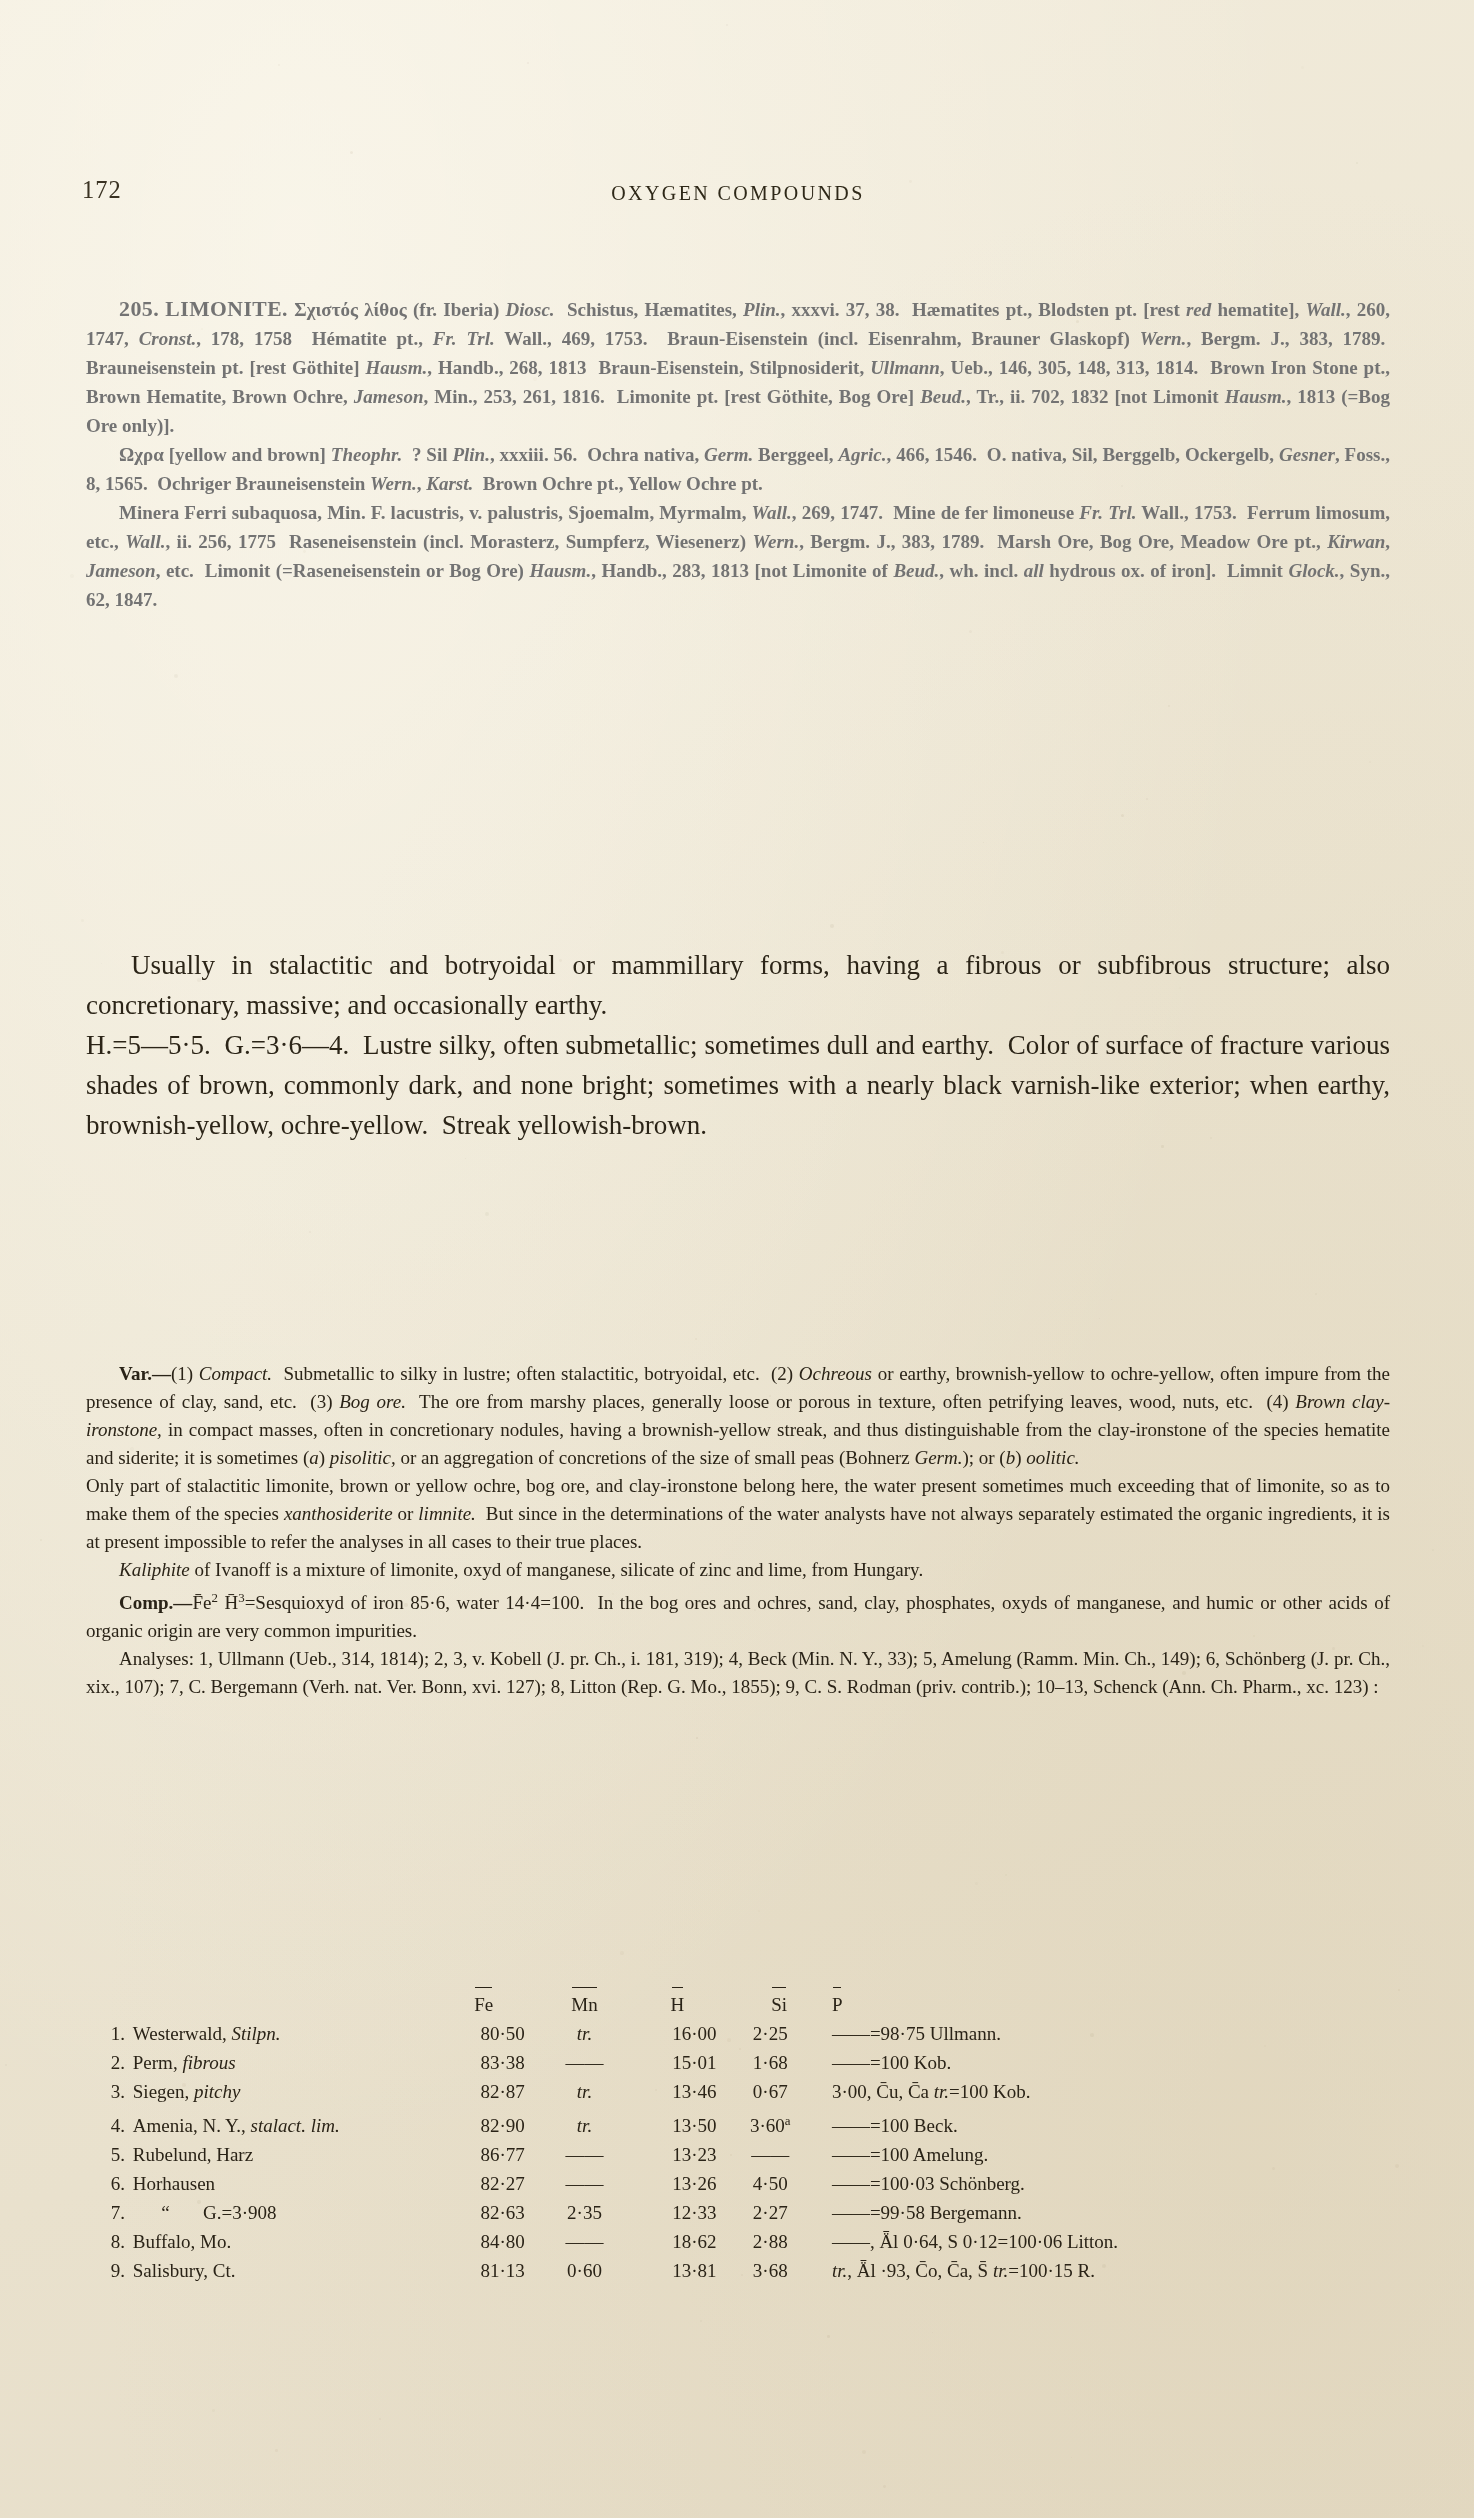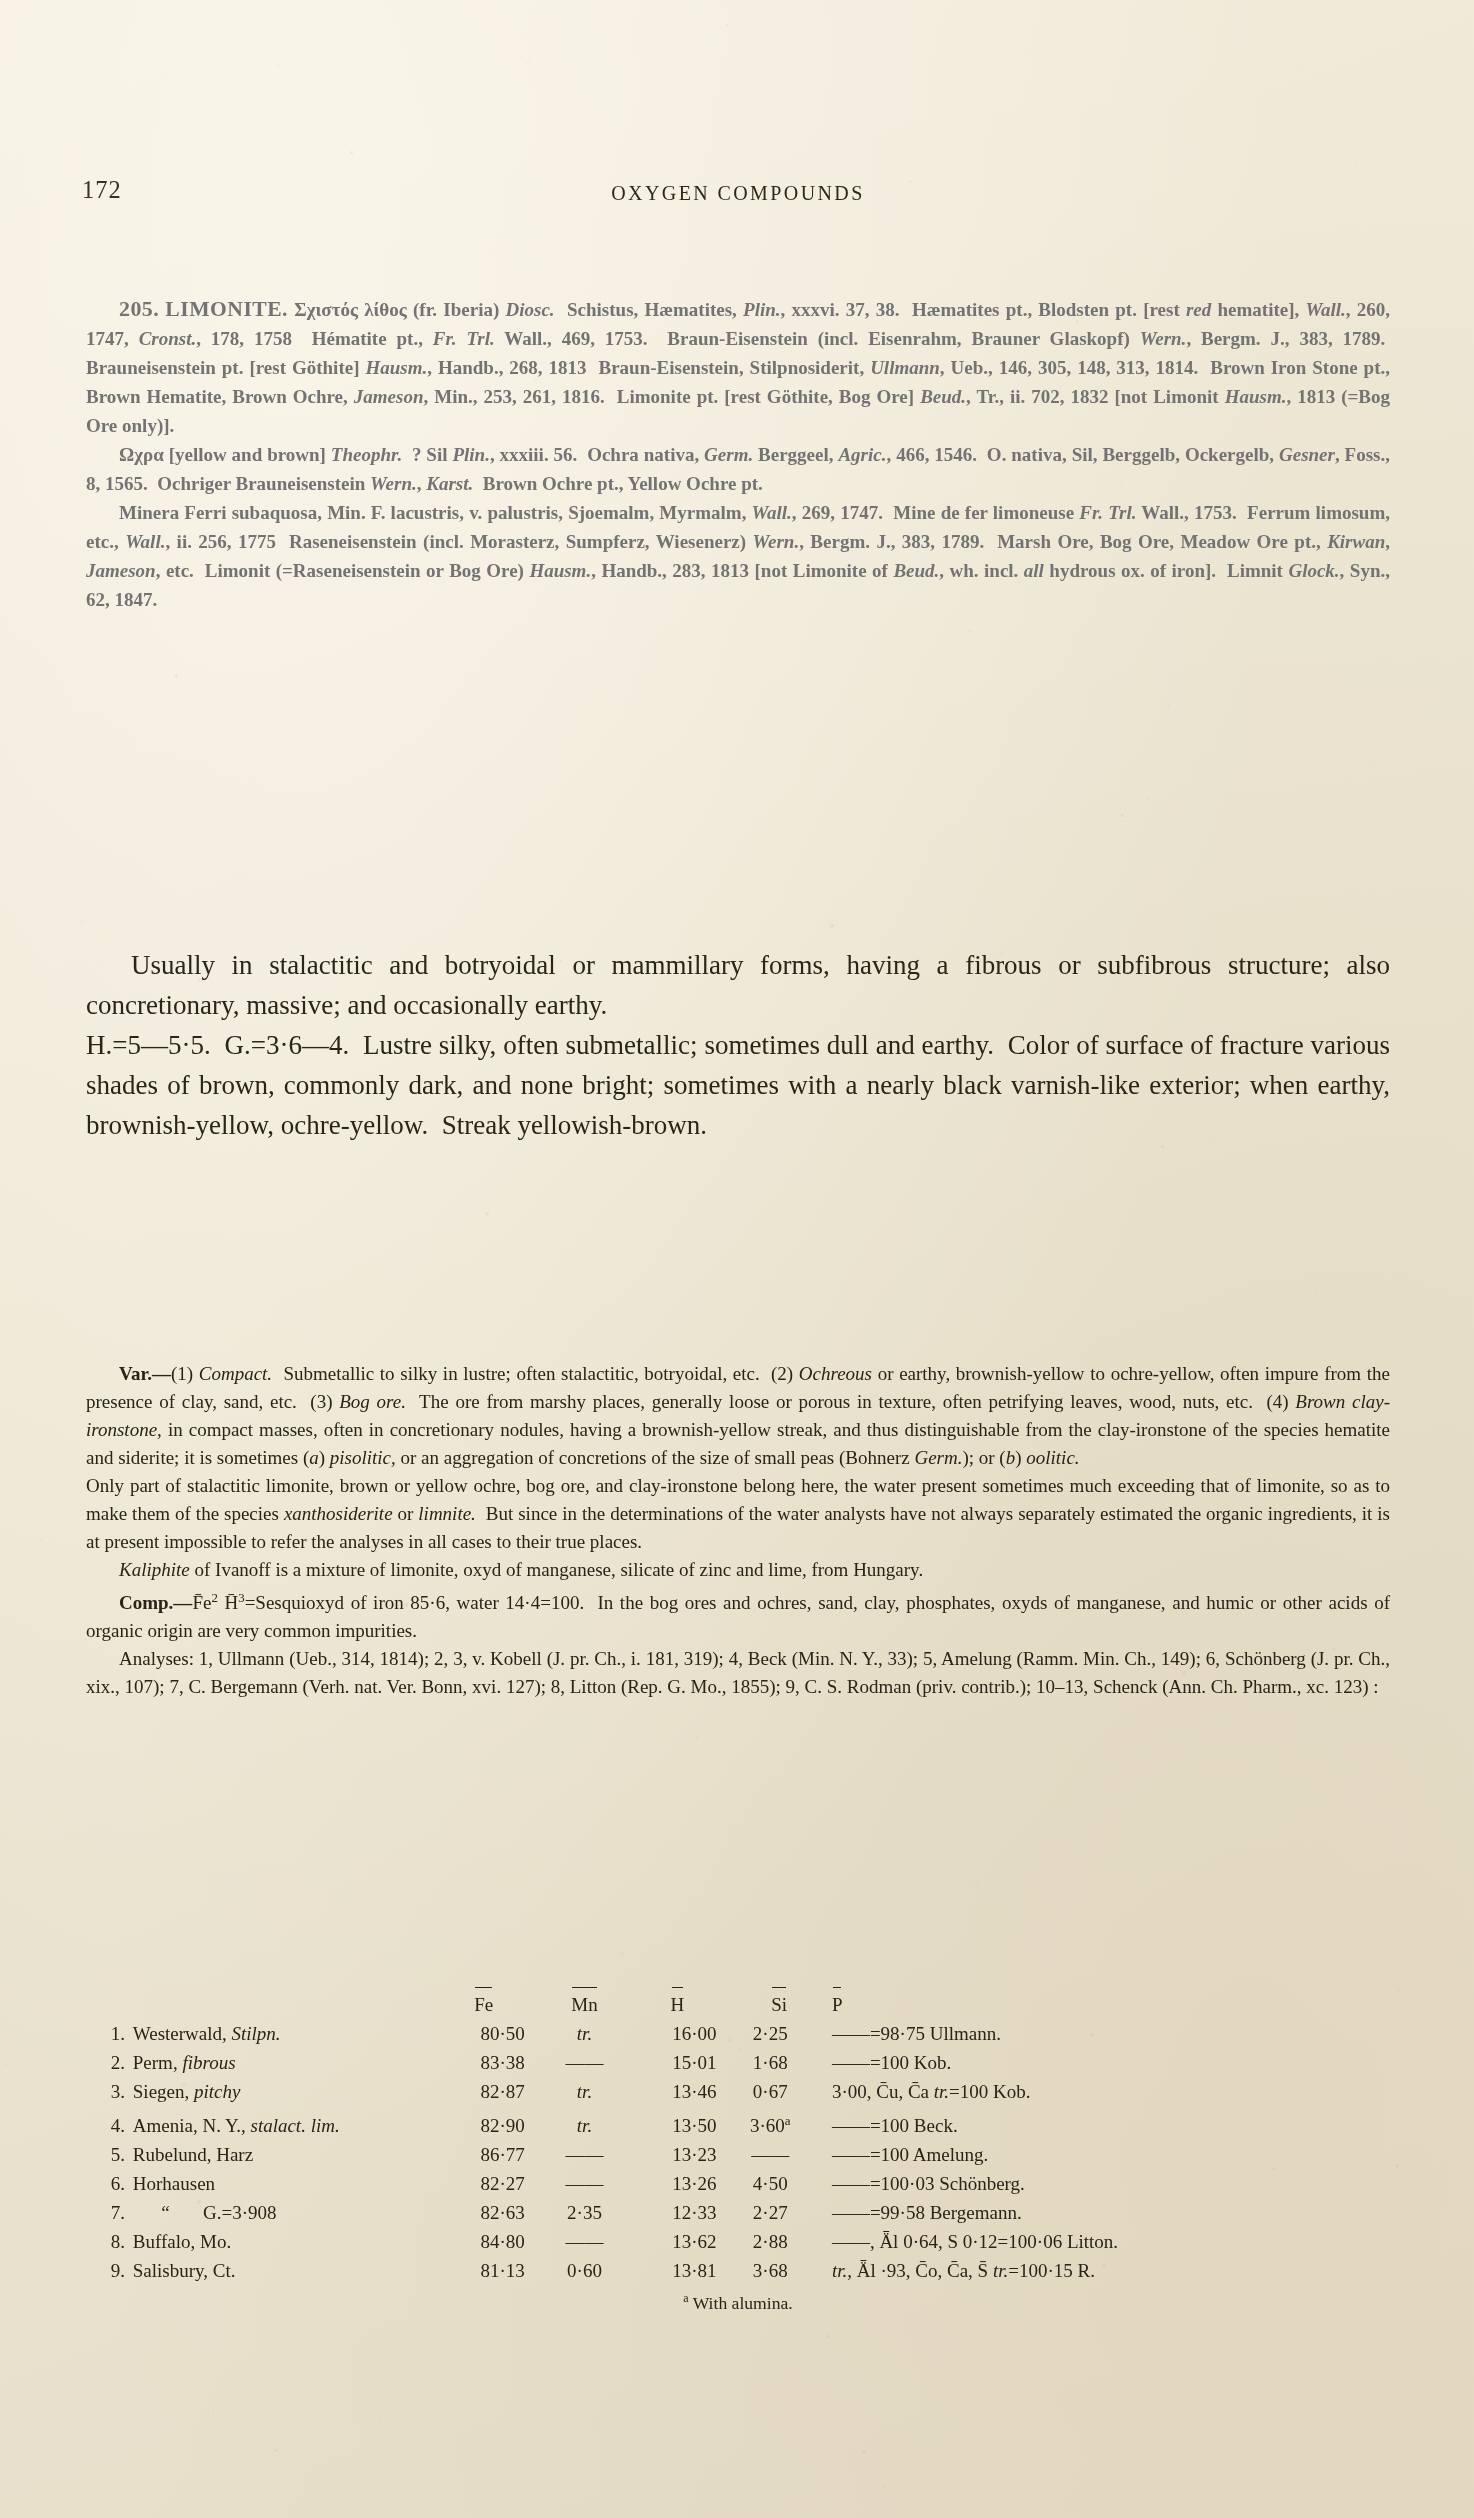--- a/index.html
+++ b/index.html
@@ -364,32 +364,31 @@
             <td class="c-mn">2·35</td>
             <td class="c-h">12·33</td>
             <td class="c-si">2·27</td>
             <td class="c-rest">——=99·58 Bergemann.</td>
           </tr>
           <tr>
             <td class="c-no">8.</td>
             <td class="c-loc">Buffalo, Mo.</td>
             <td class="c-fe">84·80</td>
             <td class="c-mn">——</td>
-            <td class="c-h">13·62</td>
+            <td class="c-h">18·62</td>
             <td class="c-si">2·88</td>
             <td class="c-rest">——, Ǟl 0·64, S 0·12=100·06 Litton.</td>
           </tr>
           <tr>
             <td class="c-no">9.</td>
             <td class="c-loc">Salisbury, Ct.</td>
             <td class="c-fe">81·13</td>
             <td class="c-mn">0·60</td>
             <td class="c-h">13·81</td>
             <td class="c-si">3·68</td>
             <td class="c-rest"><i>tr.</i>, Ǟl ·93, C̄o, C̄a, S̄ <i>tr.</i>=100·15 R.</td>
           </tr>
         </tbody>
     </table>
-    <div class="foot-a"><sup>a</sup> With alumina.</div>
   </div>
 
 </div>
 
 
 </body></html>

